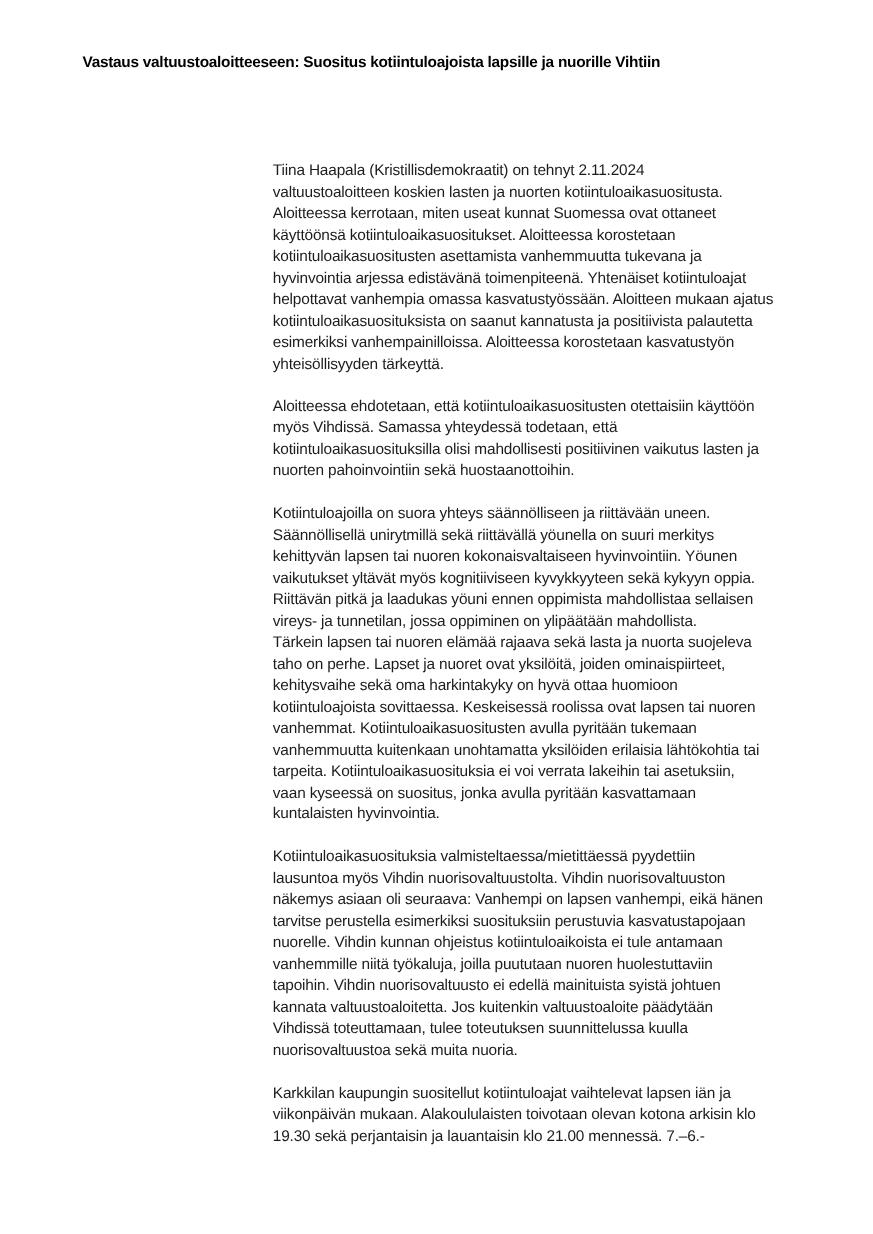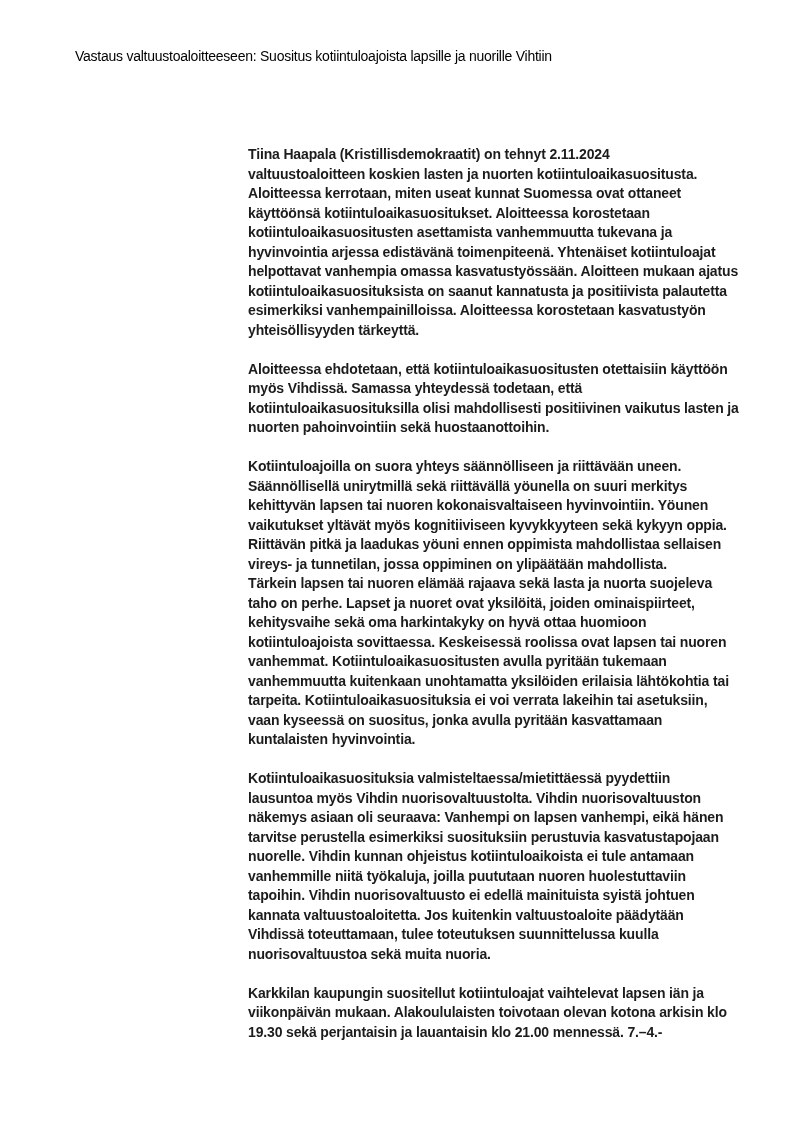--- a/index.html
+++ b/index.html
@@ -17,21 +17,21 @@
   .page {
     position: absolute;
     inset: 0;
     background: #ffffff;
   }
   .doc-title {
     position: absolute;
     left: 75px;
     top: 48px;
     font-size: 14px;
-    font-weight: 400;
+    font-weight: 700;
     color: #000000;
     letter-spacing: -0.25px;
     white-space: nowrap;
   }
   .doc-meta {
     position: absolute;
     left: 75px;
     top: 88px;
     font-size: 14px;
     font-weight: 400;
@@ -45,21 +45,20 @@
     top: 145px;
     width: 535px;
     font-size: 14px;
     line-height: 19.5px;
     color: #1c1c1c;
     letter-spacing: -0.15px;
   }
   .paragraph {
     white-space: pre-line;
     margin: 0 0 19.5px 0;
-    font-weight: bold;
   }
 </style>
 </head>
 <body>
 
 <div class="page">
   <div class="doc-title">Vastaus valtuustoaloitteeseen: Suositus kotiintuloajoista lapsille ja nuorille Vihtiin</div>
 
 
   <div class="doc-body">
@@ -97,15 +96,15 @@
 näkemys  asiaan oli seuraava: Vanhempi on lapsen vanhempi, eikä hänen
 tarvitse perustella esimerkiksi suosituksiin perustuvia kasvatustapojaan
 nuorelle. Vihdin kunnan ohjeistus kotiintuloaikoista ei tule antamaan
 vanhemmille niitä työkaluja, joilla puututaan nuoren huolestuttaviin
 tapoihin. Vihdin nuorisovaltuusto ei edellä mainituista syistä johtuen
 kannata valtuustoaloitetta. Jos kuitenkin valtuustoaloite päädytään
 Vihdissä toteuttamaan, tulee toteutuksen suunnittelussa kuulla
 nuorisovaltuustoa sekä muita nuoria.</div>
       <div class="paragraph">Karkkilan kaupungin suositellut kotiintuloajat vaihtelevat lapsen iän ja
 viikonpäivän mukaan. Alakoululaisten toivotaan olevan kotona arkisin klo
-19.30 sekä perjantaisin ja lauantaisin klo 21.00 mennessä. 7.–4.-</div>
+19.30 sekä perjantaisin ja lauantaisin klo 21.00 mennessä. 7.–6.-</div>
     </div>
 </div>
 
 </body></html>

